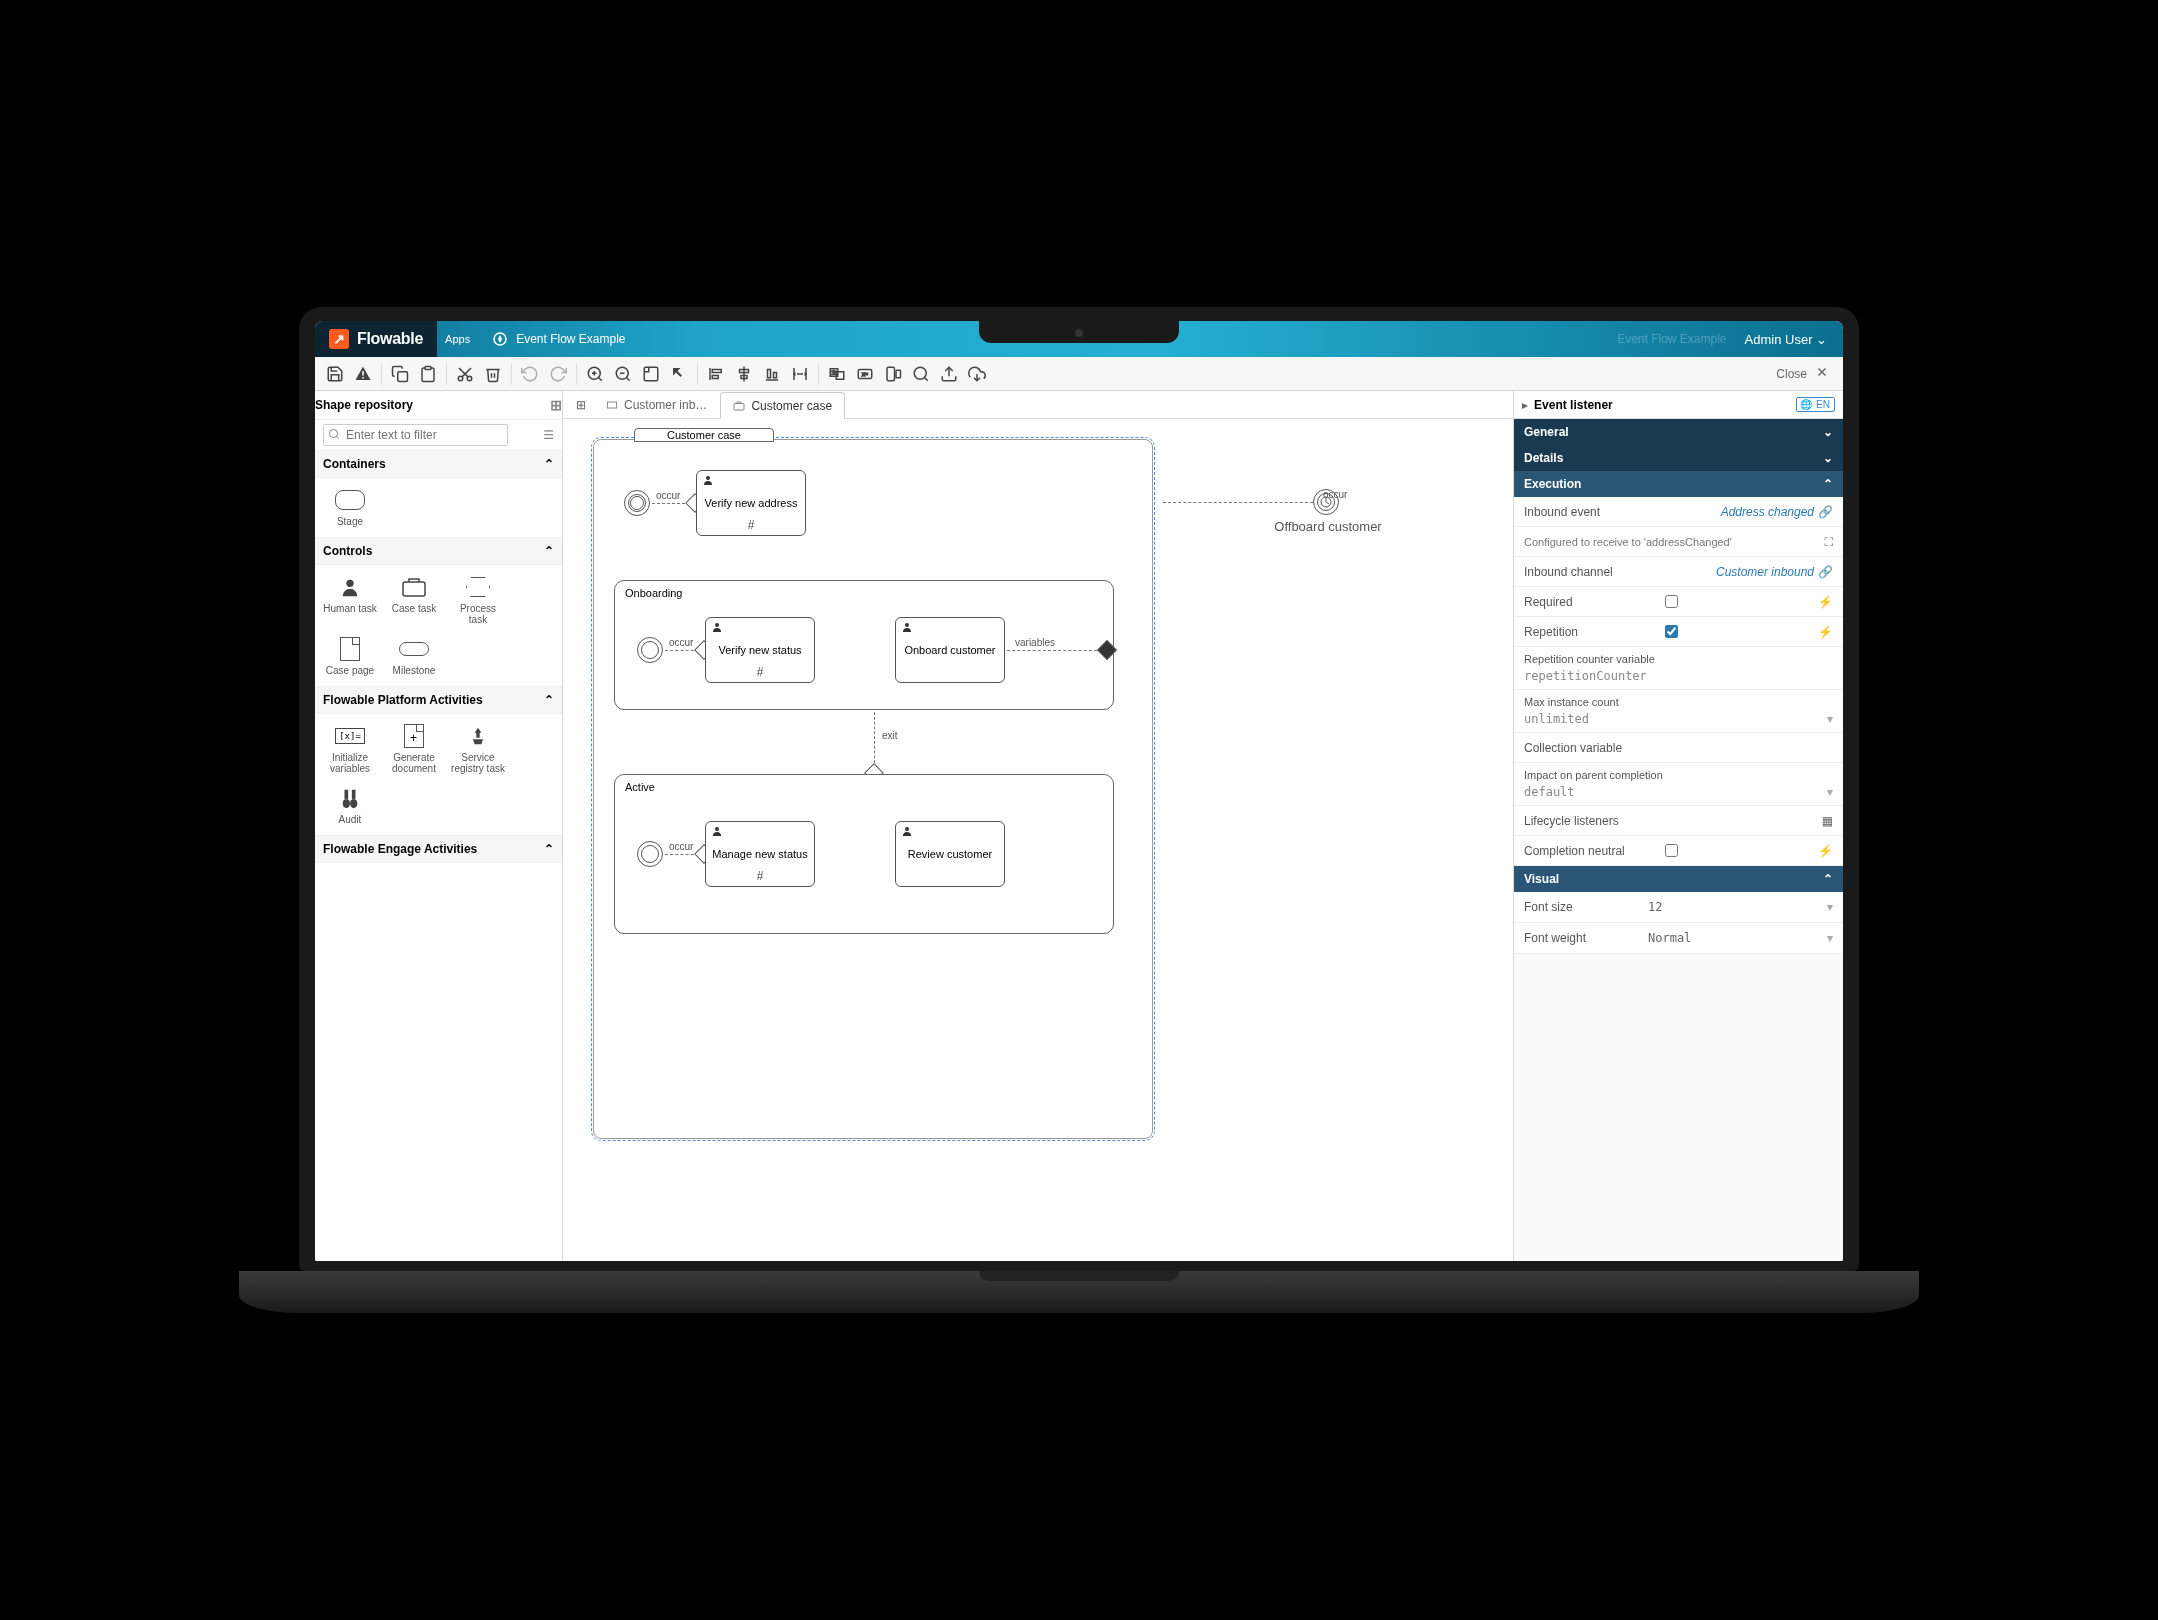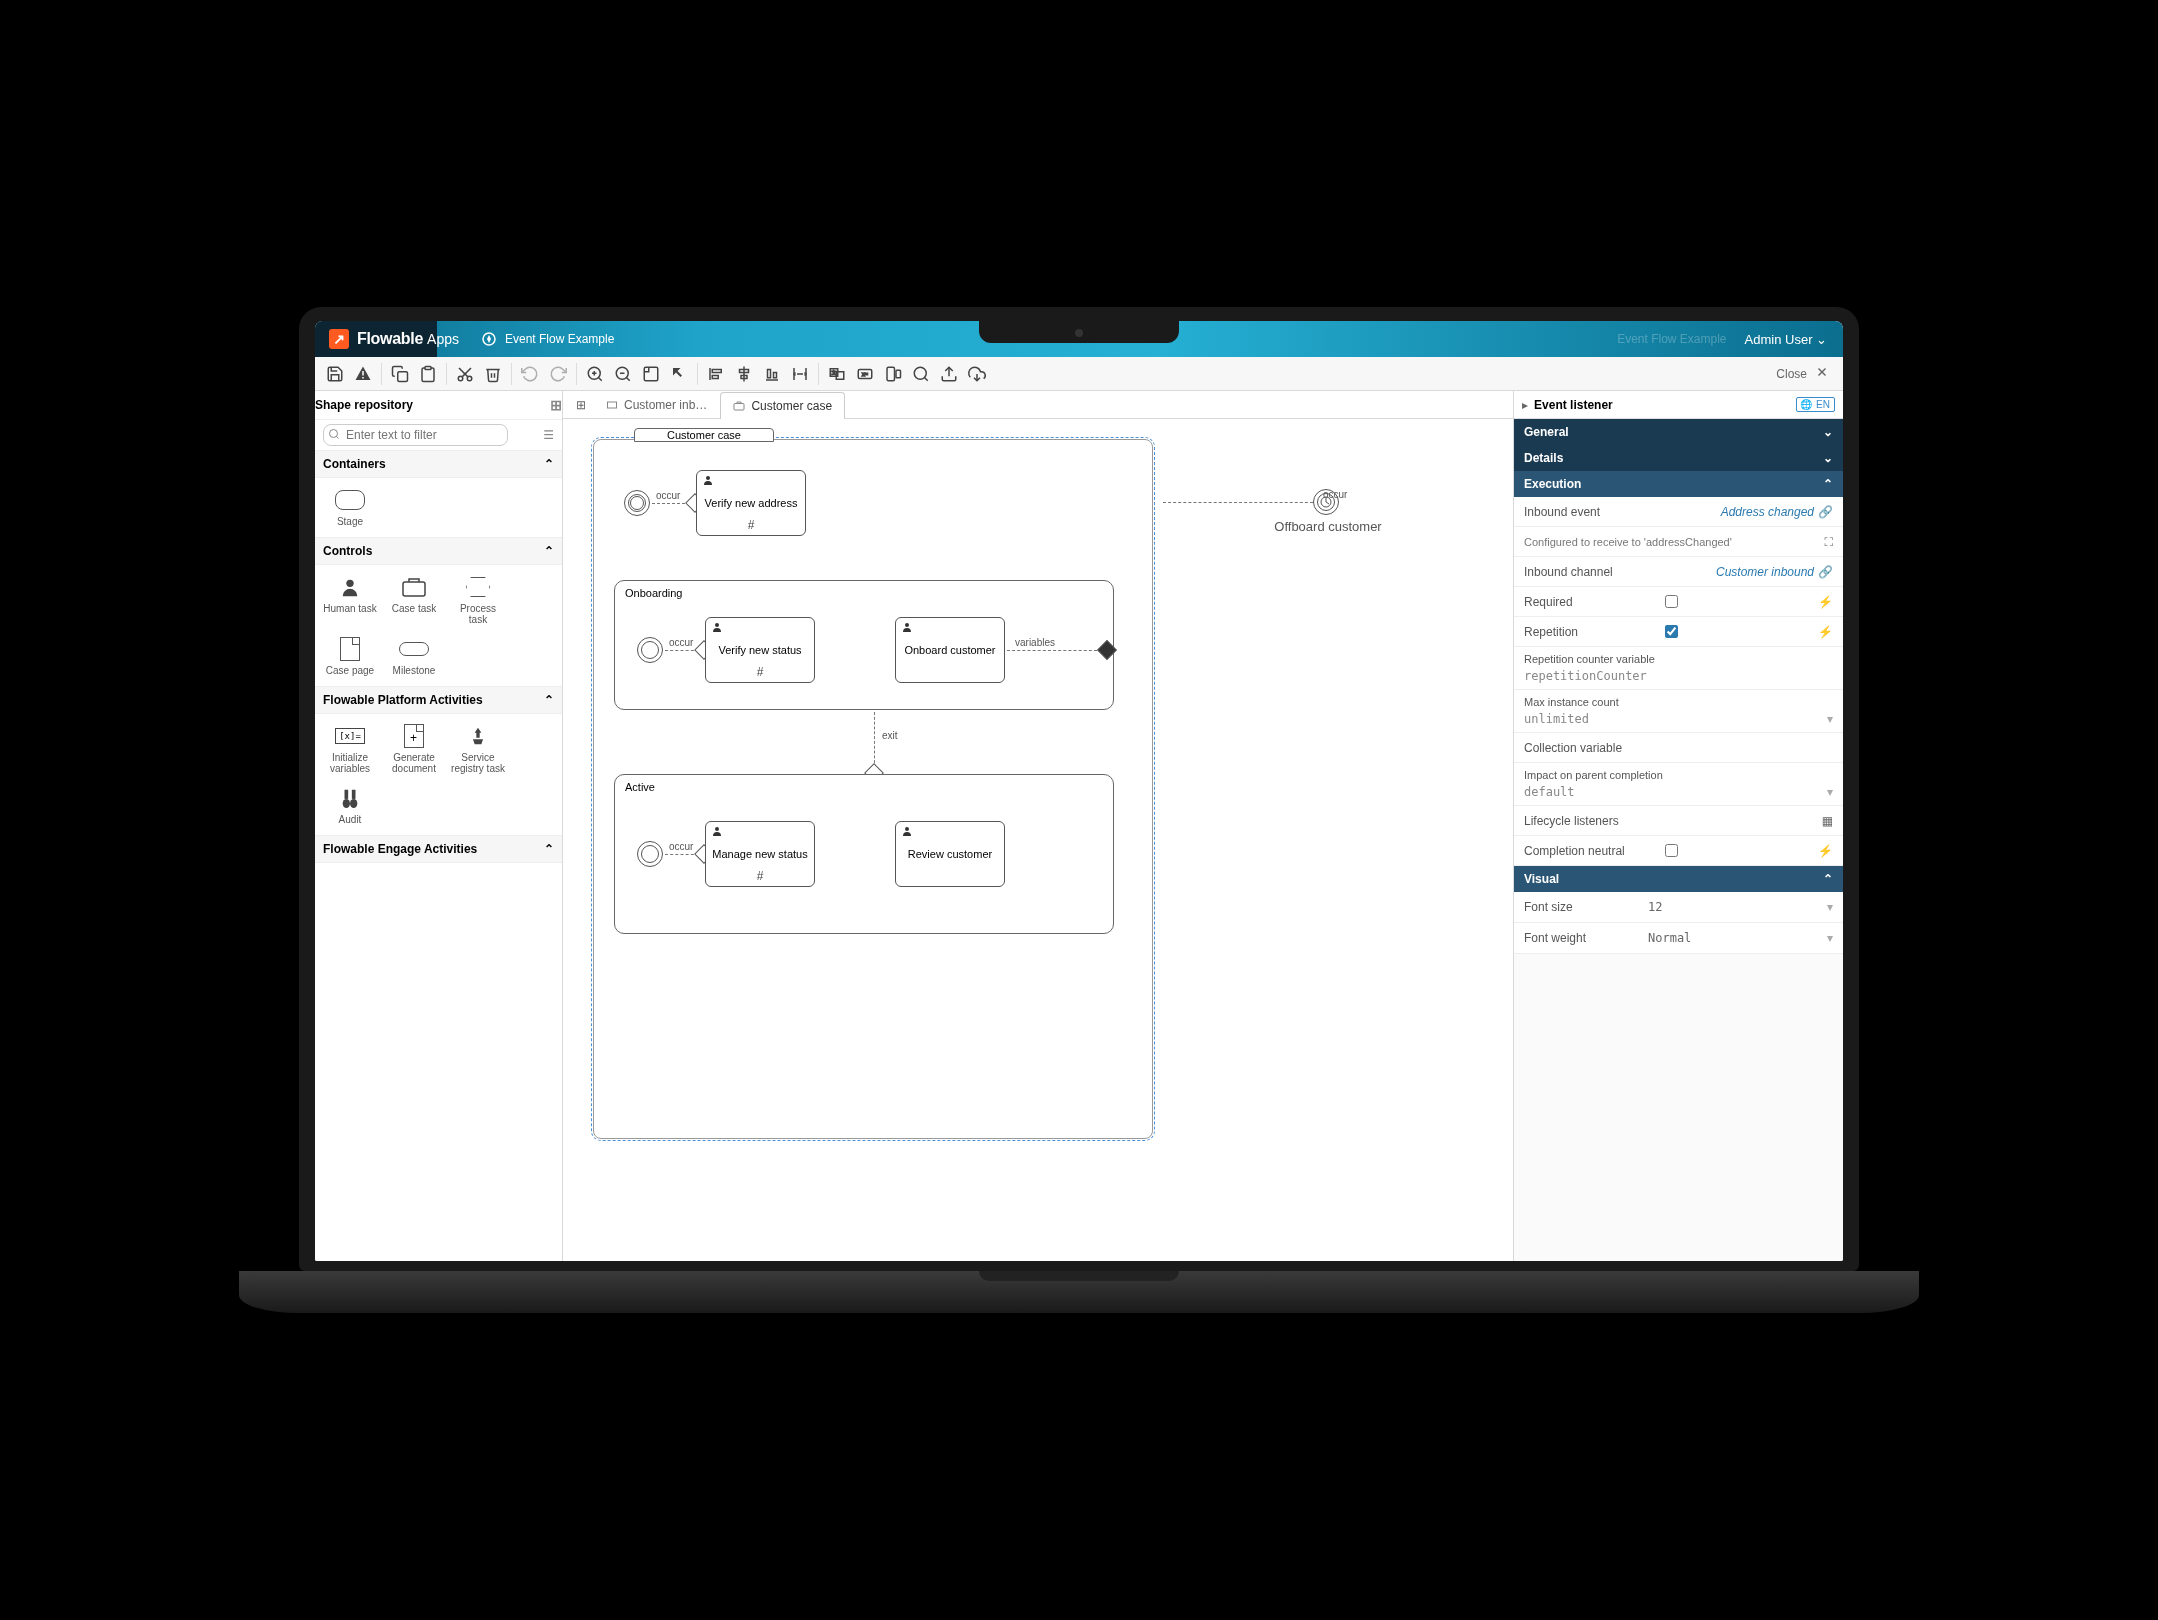--- a/index.html
+++ b/index.html
@@ -12,41 +12,41 @@
 .notch::after { content: ''; position: absolute; top: 8px; left: 50%; transform: translateX(-50%); width: 8px; height: 8px; background: #333; border-radius: 50%; }
 .screen { background: #fff; border-radius: 8px 8px 2px 2px; overflow: hidden; height: 940px; display: flex; flex-direction: column; font-size: 12px; }
 .laptop-base { height: 42px; background: linear-gradient(180deg, #3a3a3a 0%, #2a2a2a 50%, #1a1a1a 100%); border-radius: 0 0 60px 60px / 0 0 18px 18px; margin: 0 -60px; position: relative; }
 .laptop-base::before { content: ''; position: absolute; top: 0; left: 50%; transform: translateX(-50%); width: 200px; height: 10px; background: #222; border-radius: 0 0 12px 12px; }
 
 
 .app-header { background: linear-gradient(90deg, #0b6e8f 0%, #1fa3c9 25%, #25b0d4 55%, #0b6e8f 100%); height: 36px; display: flex; align-items: center; color: #fff; padding: 0 10px; }
 .logo-area { display: flex; align-items: center; background: #0d2533; height: 100%; padding: 0 14px; margin: 0 -10px 0 -10px; }
 .logo-mark { width: 20px; height: 20px; background: #ff5a1f; border-radius: 3px; margin-right: 8px; display: flex; align-items: center; justify-content: center; color: #fff; font-weight: bold; font-size: 14px; }
 .logo-text { font-weight: 600; font-size: 16px; letter-spacing: -0.3px; }
-.apps-link { font-size: 14px; }
+.apps-link { margin-left: 18px; font-size: 11px; }
 .title-area { display: flex; align-items: center; margin-left: 22px; }
 .model-icon { width: 16px; height: 16px; margin-right: 8px; }
 .header-spacer { flex: 1; }
 .user-dropdown { font-size: 13px; margin-right: 6px; }
 
 
 .toolbar { height: 34px; background: #f7f7f7; border-bottom: 1px solid #d9d9d9; display: flex; align-items: center; padding: 0 6px; }
 .tb-btn { width: 28px; height: 28px; display: inline-flex; align-items: center; justify-content: center; color: #444; cursor: pointer; }
 .tb-btn svg { width: 18px; height: 18px; }
 .tb-sep { width: 1px; height: 22px; background: #ddd; margin: 0 4px; }
 .toolbar .close-area { margin-left: auto; display: flex; align-items: center; gap: 8px; color: #666; padding-right: 8px; }
 
 
 .main-area { flex: 1; display: flex; overflow: hidden; }
 
 
 .palette { width: 248px; border-right: 1px solid #d9d9d9; display: flex; flex-direction: column; background: #fff; overflow: hidden; }
 .palette-header { padding: 6px 0; font-weight: 600; border-bottom: 1px solid #eee; display: flex; justify-content: space-between; align-items: center; }
 .palette-filter { display: flex; align-items: center; padding: 4px 8px; border-bottom: 1px solid #eee; gap: 6px; }
-.palette-filter input { flex: 1; border: 1px solid #ccc; padding: 3px 6px 3px 22px; font-size: 12px; border-radius: 8px; background: #fff; }
+.palette-filter input { flex: 1; border: 1px solid #ccc; padding: 3px 6px 3px 22px; font-size: 12px; border-radius: 2px; background: #fff; }
 .filter-wrap { position: relative; flex: 1; }
 .filter-wrap .search-ico { position: absolute; left: 5px; top: 4px; color: #888; }
 .palette-filter .list-toggle { color: #888; }
 .palette-section-head { background: #f6f6f6; padding: 6px 8px; border-bottom: 1px solid #eee; font-weight: 600; display: flex; justify-content: space-between; align-items: center; cursor: pointer; }
 .palette-section-body { padding: 10px 8px; display: flex; flex-wrap: wrap; gap: 12px 10px; border-bottom: 1px solid #eee; }
 .palette-item { display: flex; flex-direction: column; align-items: center; width: 54px; text-align: center; cursor: grab; }
 .palette-item .pi-icon { width: 30px; height: 24px; margin-bottom: 4px; display: flex; align-items: center; justify-content: center; }
 .palette-item .pi-label { font-size: 10px; color: #555; line-height: 1.1; }
 .stage-shape { width: 30px; height: 20px; border: 1.5px solid #555; border-radius: 8px; }
 .milestone-shape { width: 30px; height: 14px; border: 1.5px solid #555; border-radius: 7px; }

